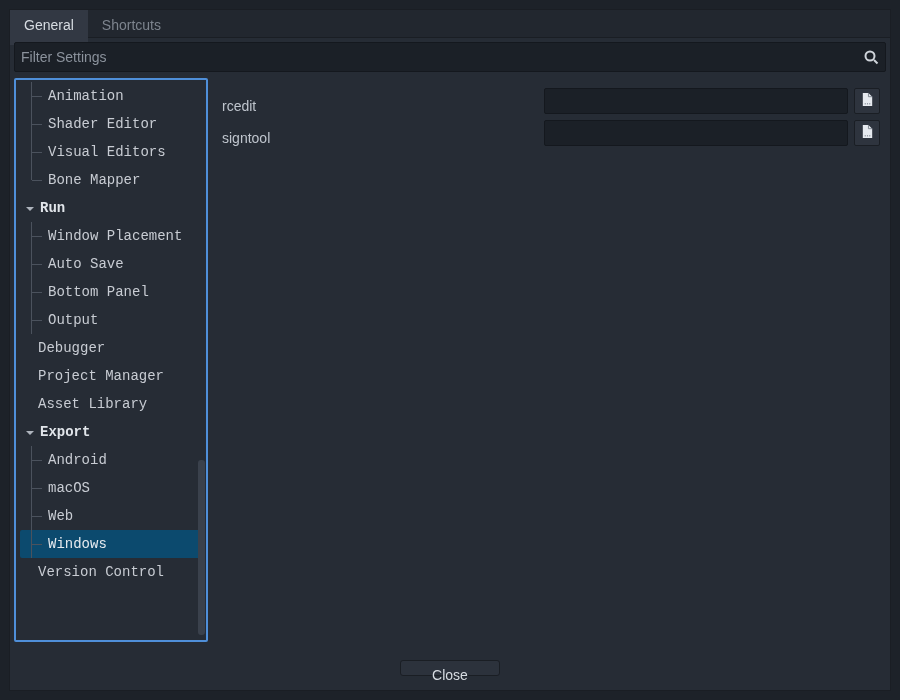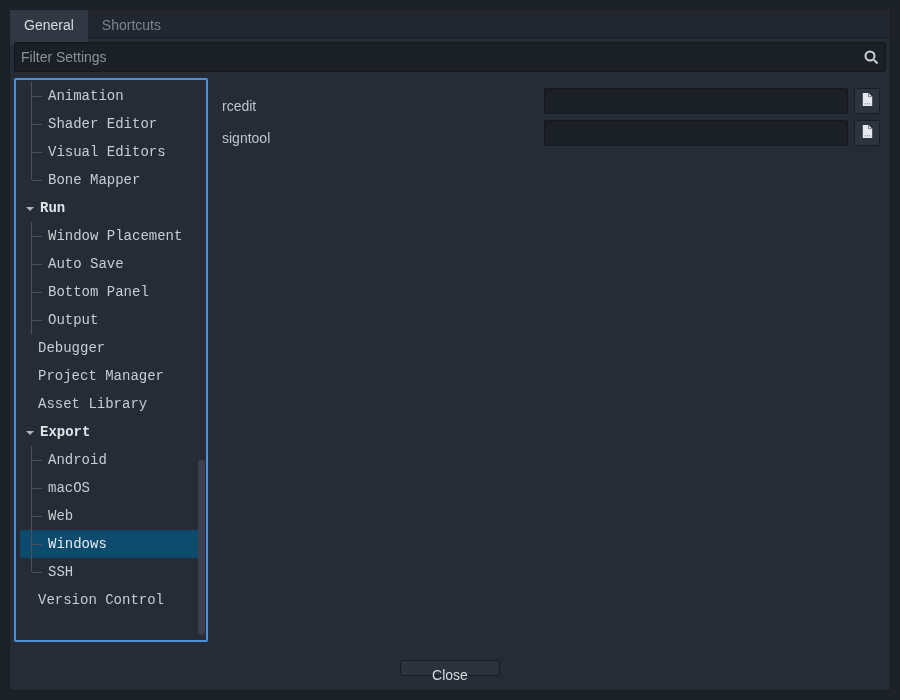--- a/index.html
+++ b/index.html
@@ -323,28 +323,20 @@
           </div>
           <div class="tree-item selected">
             <span class="guide-block">
               <span class="guide-v"></span>
               <span class="guide-h"></span>
             </span>
             <span style="width: 6px;"></span>
             <span class="label">Windows</span>
           </div>
           <div class="tree-item">
-            <span class="guide-block">
-              <span class="guide-v" style="height: 14px; align-self: flex-start;"></span>
-              <span class="guide-h"></span>
-            </span>
-            <span style="width: 6px;"></span>
-            <span class="label">SSH</span>
-          </div>
-          <div class="tree-item">
             <span class="guide-spacer"></span>
             <span class="label">Version Control</span>
           </div>
         </div>
       <div class="scrollbar-track"></div>
     </div>
 
     <div class="content" id="content">
         <div class="prop-row">
           <div class="prop-label">rcedit</div>

